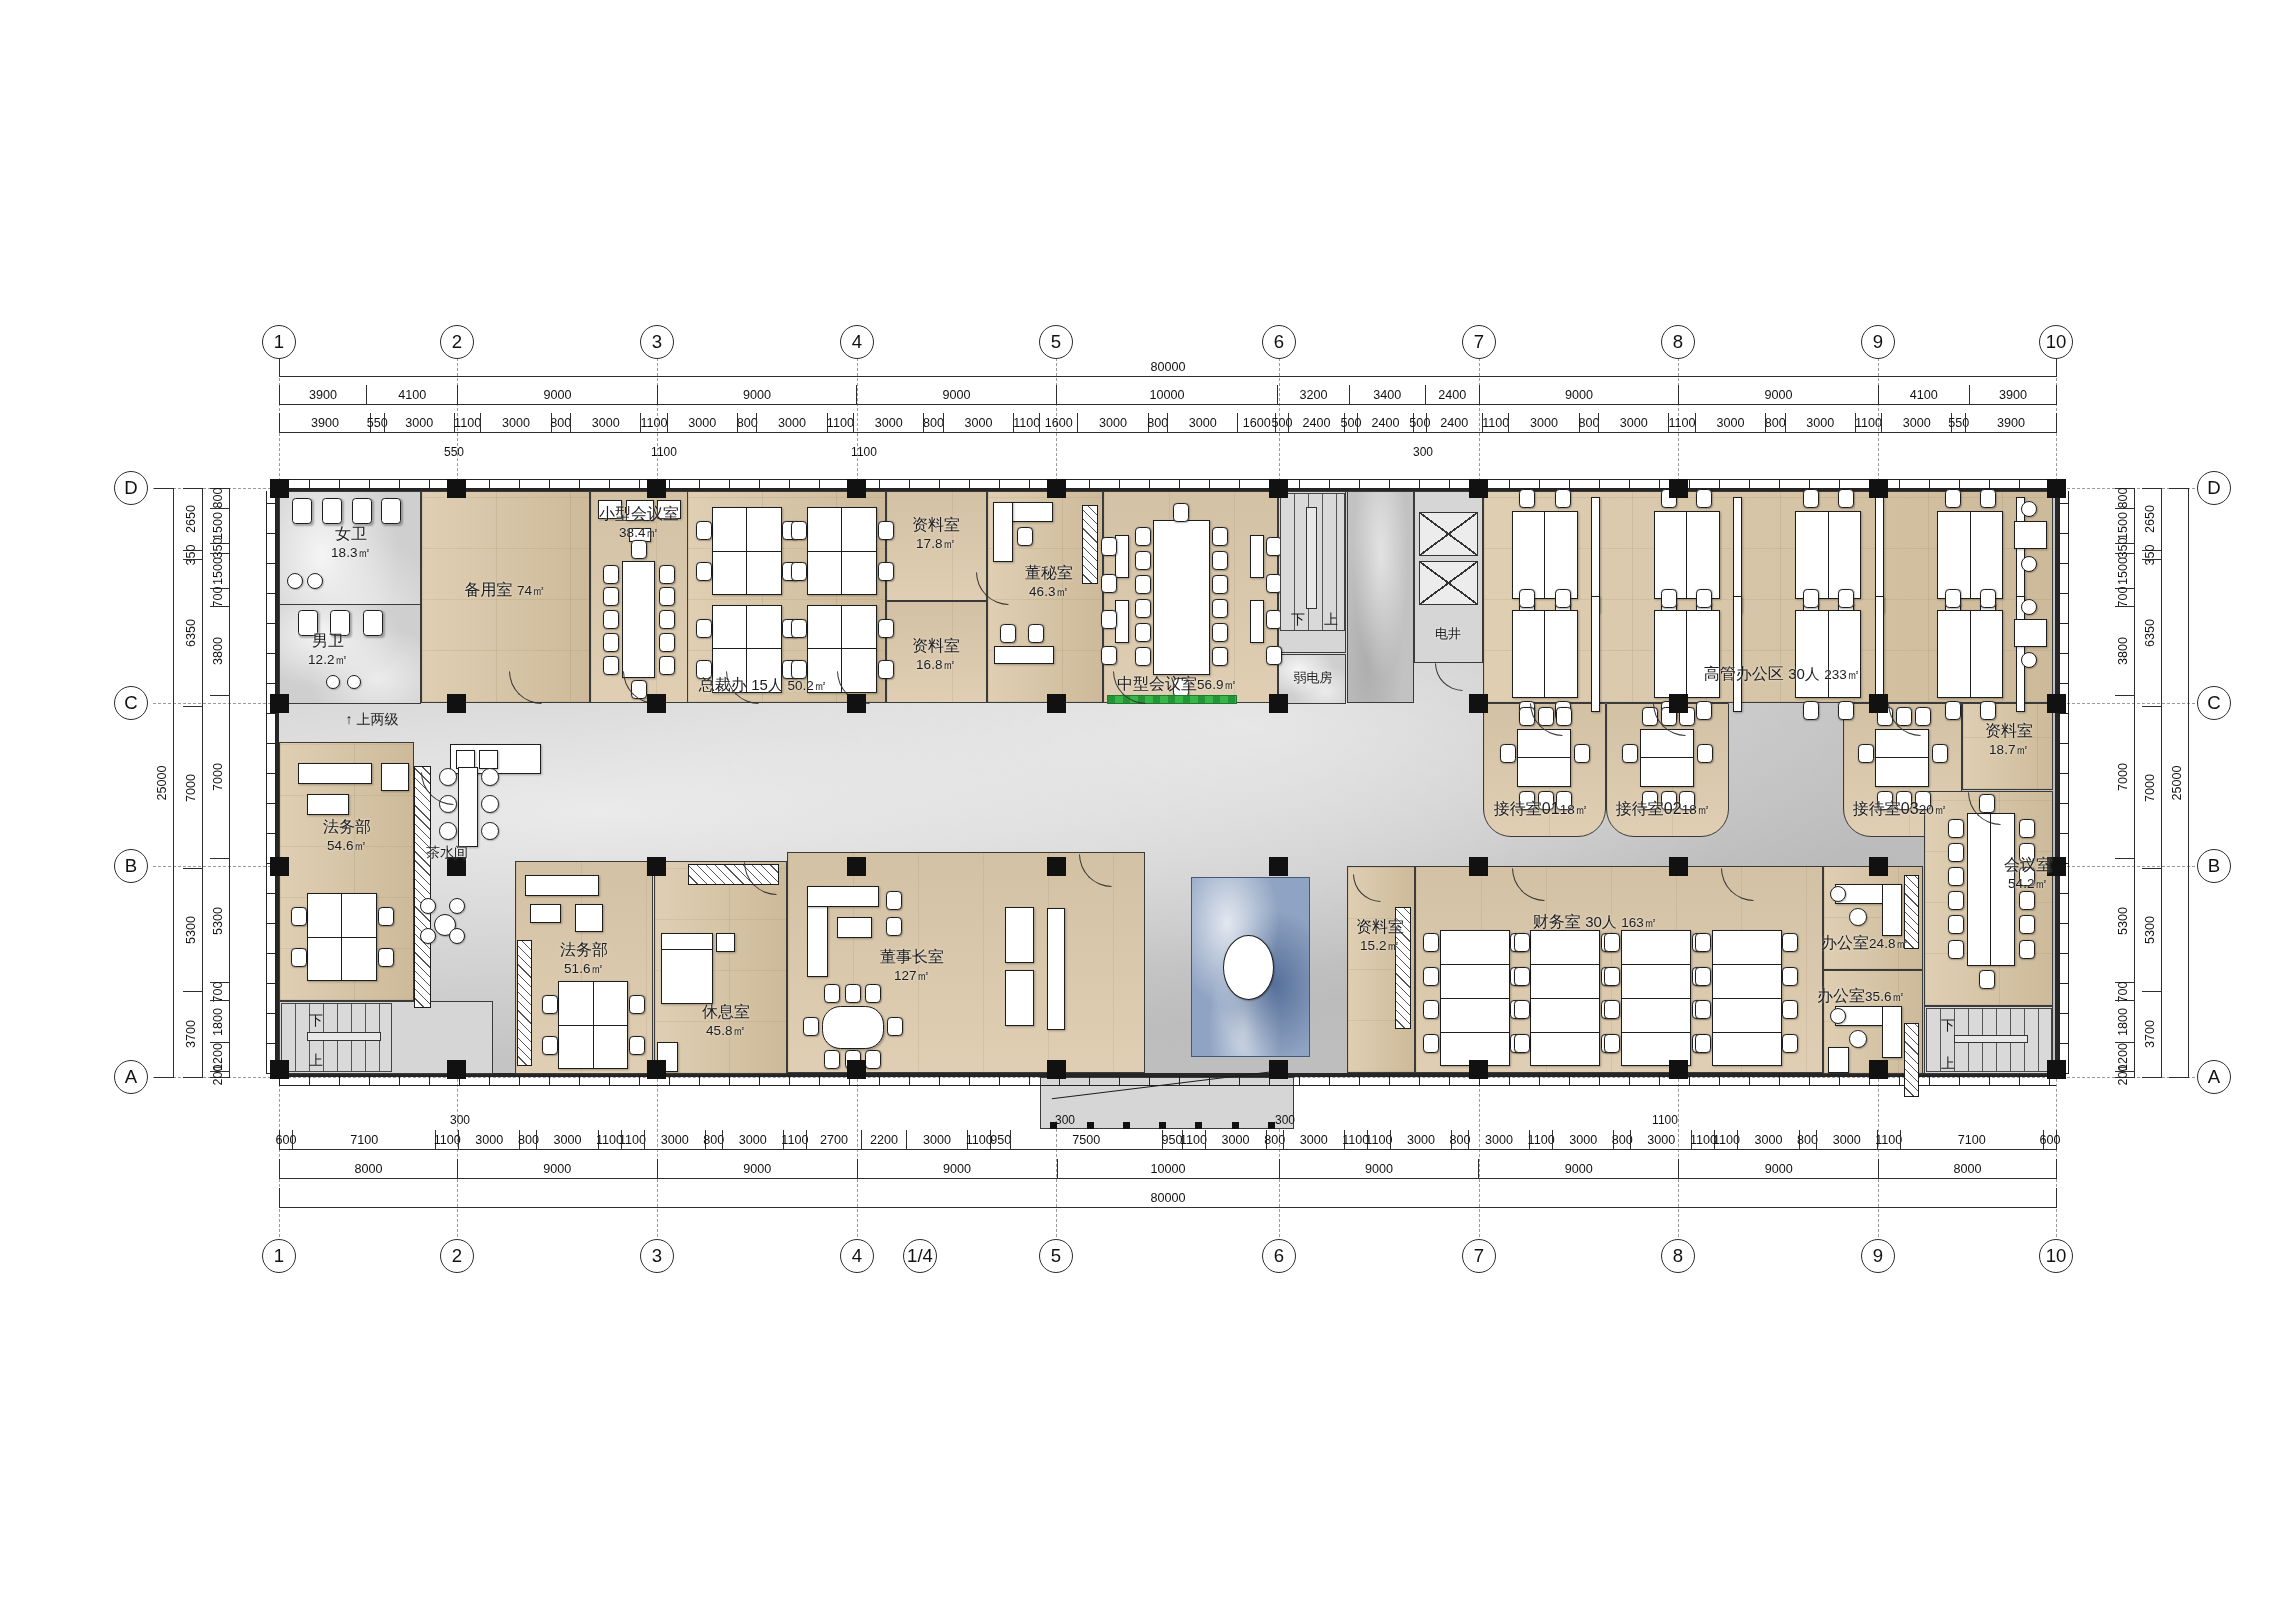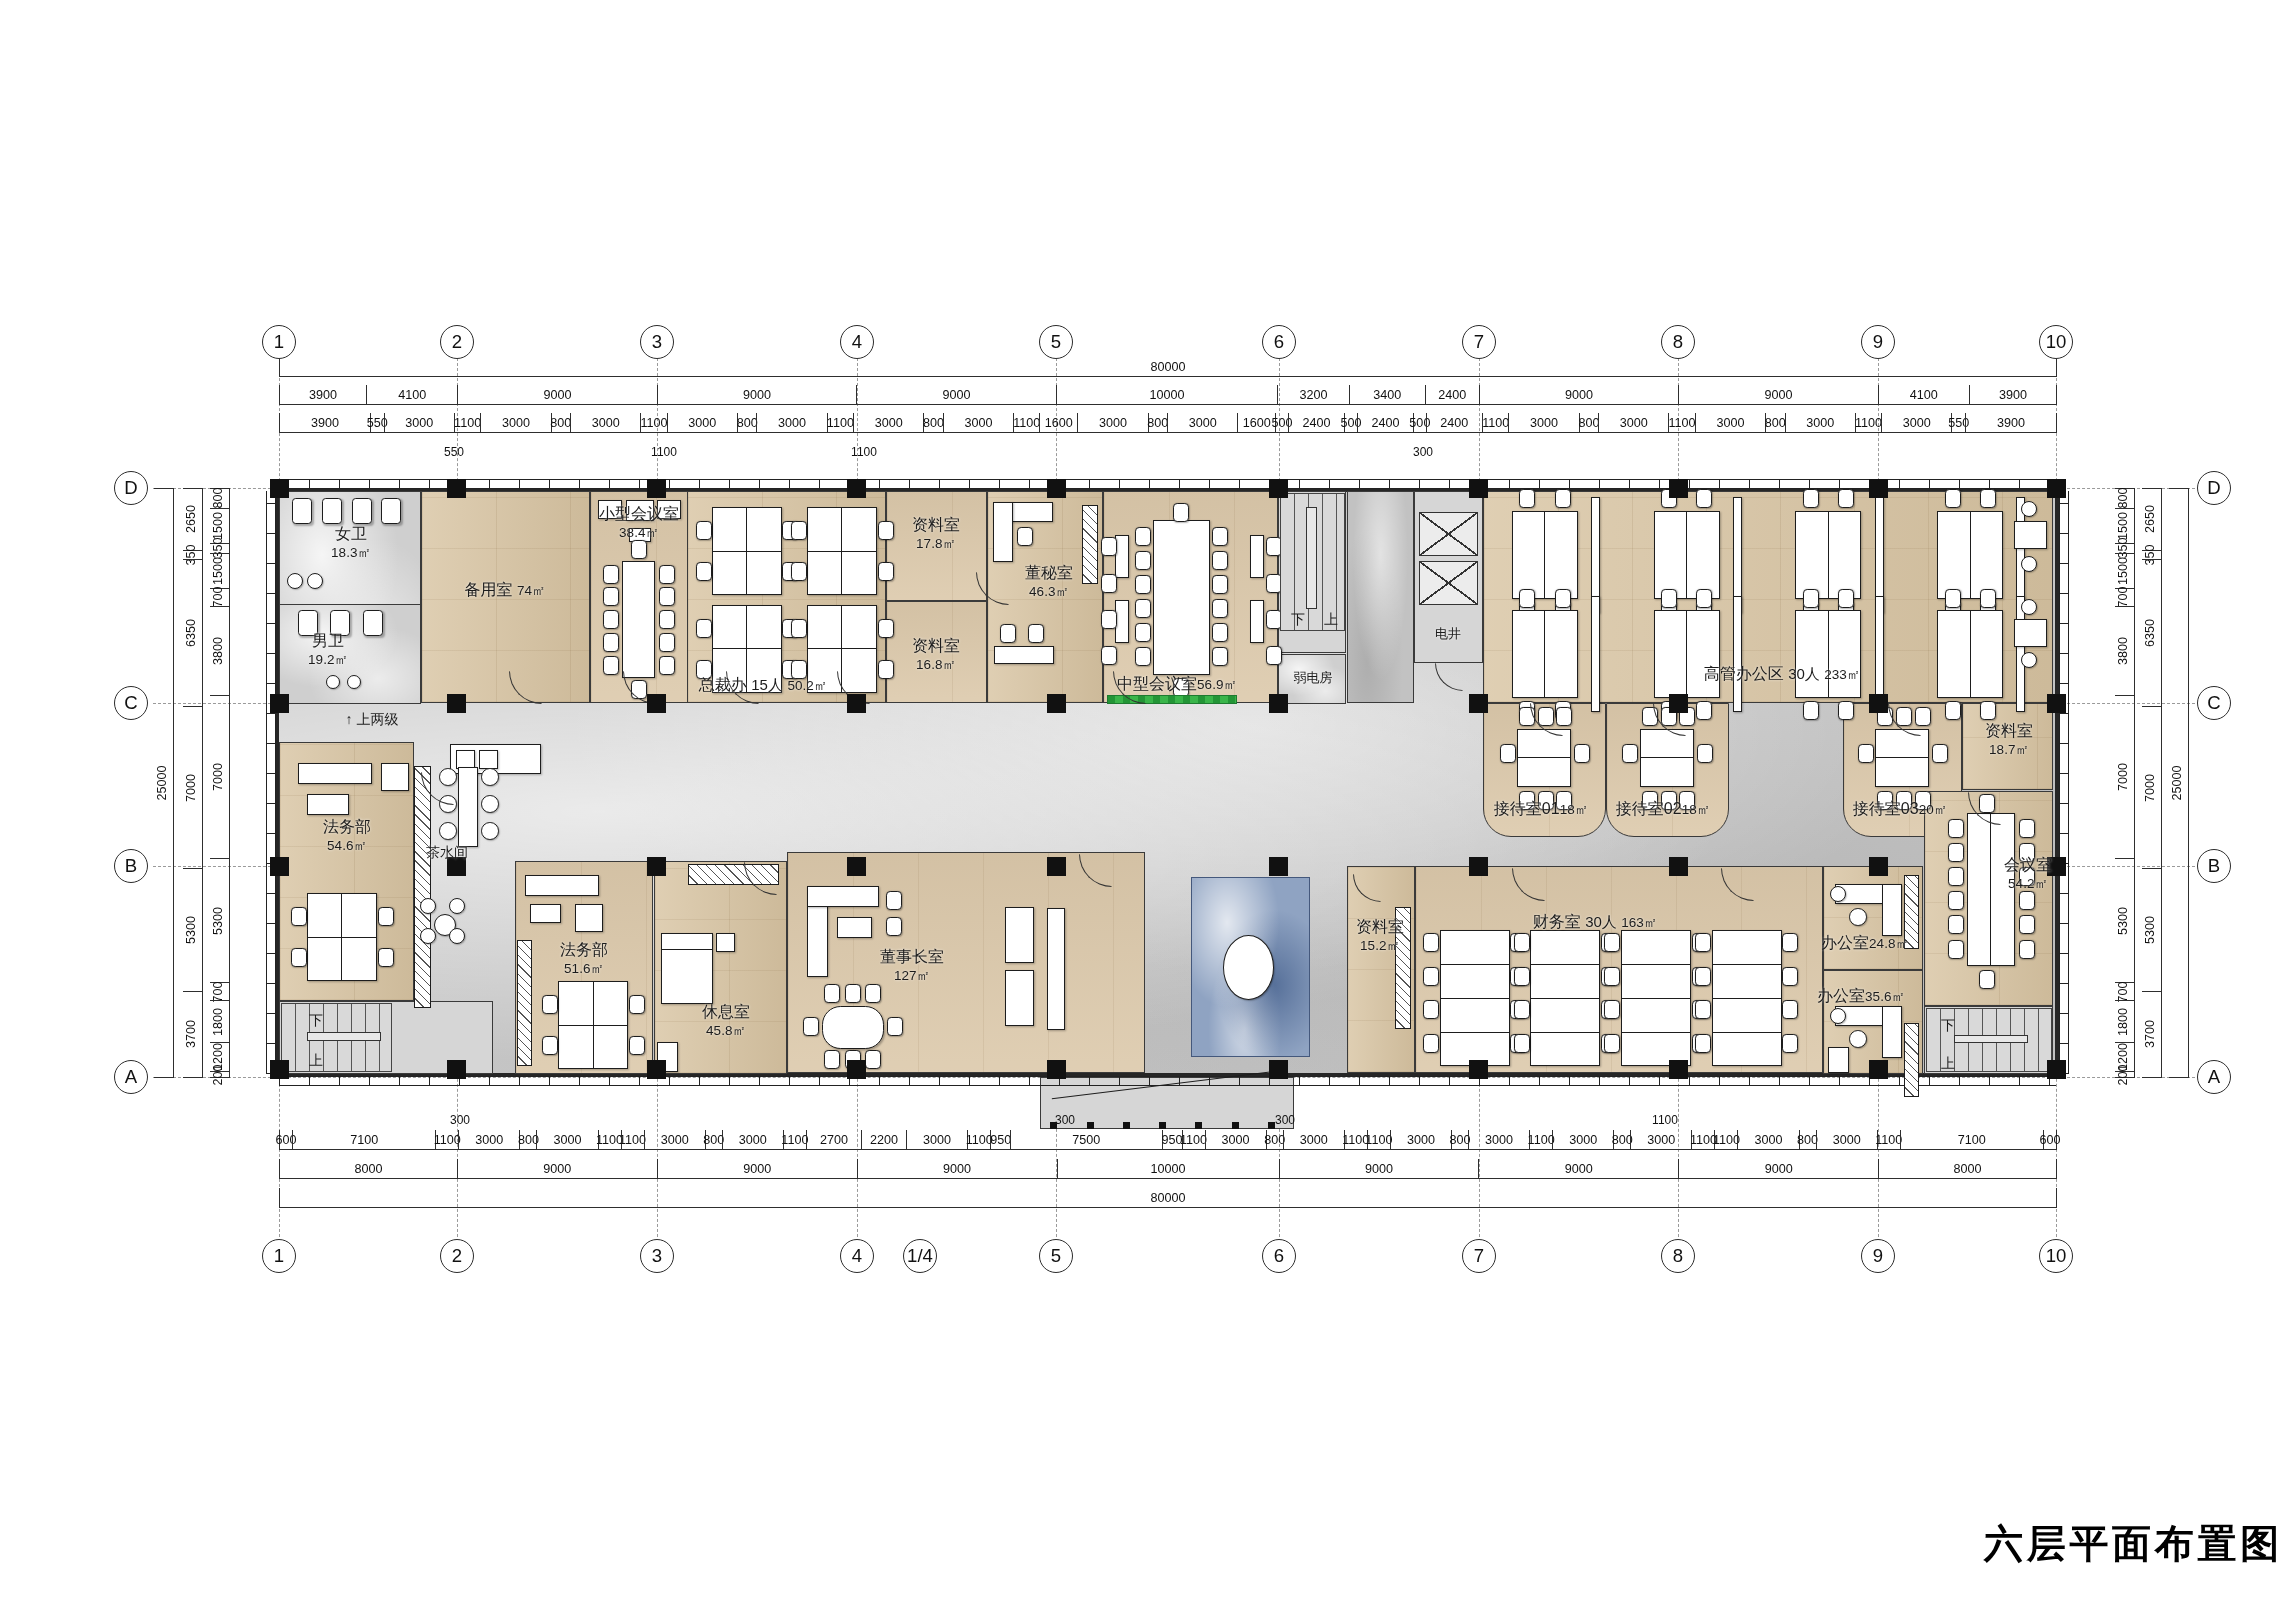--- a/index.html
+++ b/index.html
@@ -1028,21 +1028,21 @@
       <div class="f f-arc" style="left: 744px; top: 862px; width: 33px; height: 33px;"></div>
       <div class="f f-arc" style="left: 1512px; top: 868px; width: 33px; height: 33px;"></div>
       <div class="f f-arc" style="left: 1721px; top: 868px; width: 33px; height: 33px;"></div>
       <div class="f f-arc" style="left: 421px; top: 772px; width: 33px; height: 33px;"></div>
       <div class="f f-arc" style="left: 1968px; top: 792px; width: 33px; height: 33px;"></div>
     </div>
 
   <div class="rlabel" style="left:351px;top:543px;">
     <span>女卫</span><br><span class="area">18.3㎡</span></div>
   <div class="rlabel" style="left:328px;top:650px;">
-    <span>男卫</span><br><span class="area">19.2㎡</span></div>
+    <span>男卫</span><br><span class="area">12.2㎡</span></div>
   <div class="rlabel" style="left:505px;top:590px;">
     <span>备用室</span> <span class="area">74㎡</span></div>
   <div class="rlabel" style="left:639px;top:523px;">
     <span>小型会议室</span><br><span class="area">38.4㎡</span></div>
   <div class="rlabel" style="left:763px;top:685px;">
     <span>总裁办</span> <span class="persons">15人</span> <span class="area">50.2㎡</span></div>
   <div class="rlabel" style="left:936px;top:534px;">
     <span>资料室</span><br><span class="area">17.8㎡</span></div>
   <div class="rlabel" style="left:936px;top:655px;">
     <span>资料室</span><br><span class="area">16.8㎡</span></div>
@@ -1087,15 +1087,14 @@
 
   <div class="note" style="left:372px;top:720px;">
     <span>↑</span> <span>上两级</span></div>
   <div class="note" style="left:1298px;top:620px;"><span>下</span></div>
   <div class="note" style="left:1331px;top:620px;"><span>上</span></div>
   <div class="note" style="left:316px;top:1021px;"><span>下</span></div>
   <div class="note" style="left:316px;top:1061px;"><span>上</span></div>
   <div class="note" style="left:1948px;top:1026px;"><span>下</span></div>
   <div class="note" style="left:1948px;top:1064px;"><span>上</span></div>
 
-  <div class="title">六层平面布置图</div>
 </div>
 
 
 </body></html>

